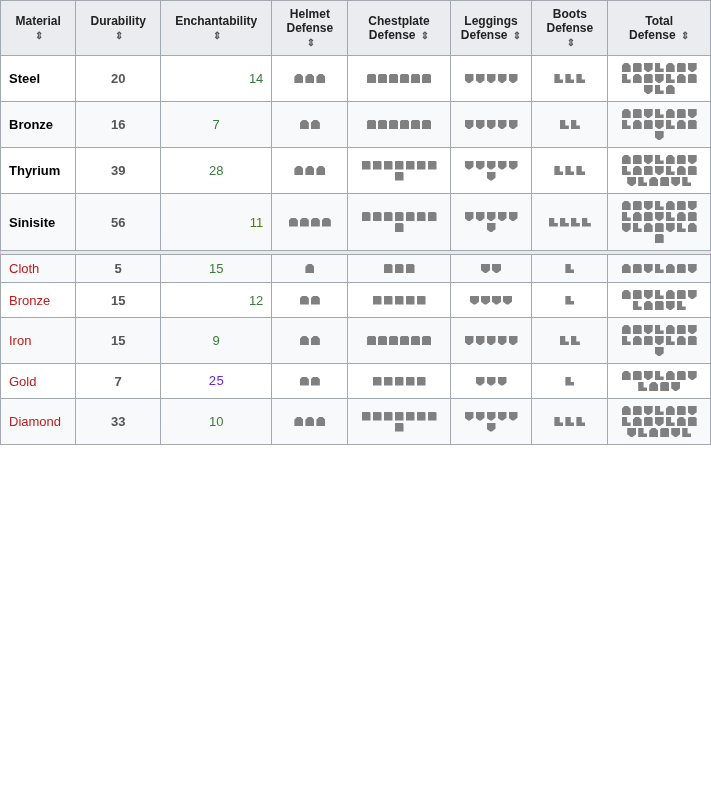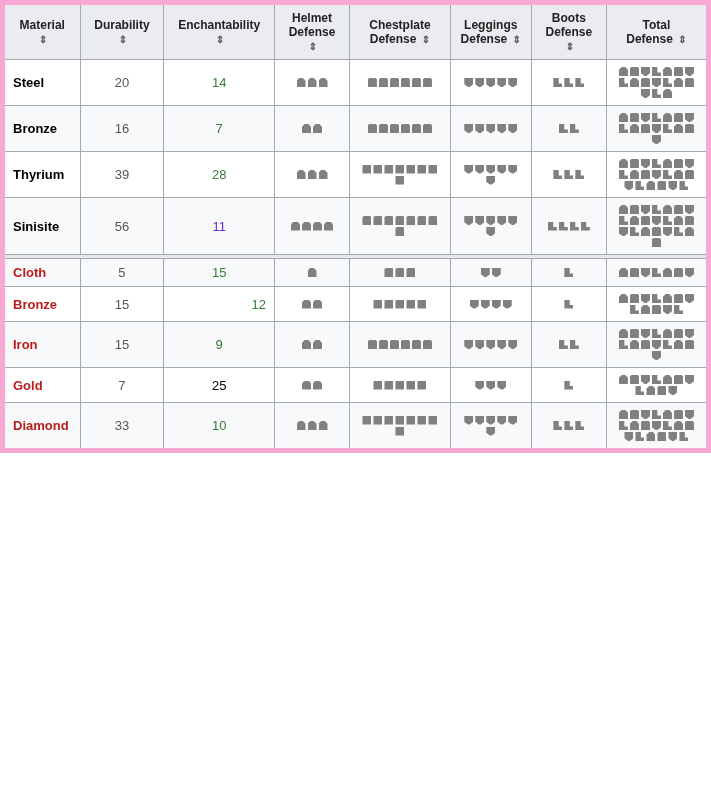--- a/index.html
+++ b/index.html
@@ -8,21 +8,21 @@
       font-size: 13px;
       background: #fff;
     }
     .table-wrapper {
       width: 711px;
       overflow-x: auto;
     }
     table {
       width: 100%;
       border-collapse: collapse;
-      border: 5px solid #f9a8d4;
+      border: 1px solid #f9a8d4;
     }
     th, td {
       border: 1px solid #a2a9b1;
       padding: 6px 8px;
       text-align: center;
       vertical-align: middle;
     }
     th {
       background-color: #eaecf0;
       font-weight: bold;
@@ -36,29 +36,30 @@
       margin-left: 2px;
     }
     tr:nth-child(even) td {
       background-color: #f8f9fa;
     }
     tr:nth-child(odd) td {
       background-color: #fff;
     }
     td.material-cell {
       text-align: left;
-      font-weight: bold;
+      font-weight: normal;
       margin-left: 36px;
     }
     td.material-cell a {
       color: #b91c1c;
       text-decoration: none;
     }
     td.num-cell {
       color: #555;
+      font-weight: bold;
     }
     td.enchant-cell {
       color: #3a7a3a;
     }
     .armor-row {
       display: flex;
       flex-wrap: wrap;
       justify-content: center;
       max-width: 90px;
       margin: auto;
@@ -134,21 +135,21 @@
         </th>
         <th>
           Total<br>Defense <span class="sort-arrows">⇕</span>
         </th>
       </tr>
     </thead>
     <tbody id="table-body">
     <tr class="row-steel">
           <td class="material-cell"><strong>Steel</strong></td>
           <td class="num-cell">20</td>
-          <td class="enchant-cell" style="color: rgb(58, 122, 58);">14</td>
+          <td class="enchant-cell" style="color: rgb(58, 122, 58); text-align: right;">14</td>
           <td>
             <div class="armor-row">
               <span class="pip pip-helm"></span>
               <span class="pip pip-helm"></span>
               <span class="pip pip-helm"></span>
             </div>
           </td>
           <td>
             <div class="armor-row">
               <span class="pip pip-chest"></span>
@@ -313,21 +314,21 @@
               <span class="pip pip-helm"></span>
               <span class="pip pip-chest"></span>
               <span class="pip pip-leg"></span>
               <span class="pip pip-boot"></span>
             </div>
           </td>
         </tr>
         <tr class="row-sinisite">
           <td class="material-cell"><strong>Sinisite</strong></td>
           <td class="num-cell">56</td>
-          <td class="enchant-cell" style="color: #6d28d9;">11</td>
+          <td class="enchant-cell" style="color: #4d7c0f; text-align: right;">11</td>
           <td>
             <div class="armor-row">
               <span class="pip pip-helm"></span>
               <span class="pip pip-helm"></span>
               <span class="pip pip-helm"></span>
               <span class="pip pip-helm"></span>
             </div>
           </td>
           <td>
             <div class="armor-row">
@@ -528,21 +529,21 @@
               <span class="pip pip-boot"></span>
               <span class="pip pip-helm"></span>
               <span class="pip pip-chest"></span>
               <span class="pip pip-leg"></span>
             </div>
           </td>
         </tr>
         <tr class="row-gold">
           <td class="material-cell"><a href="#">Gold</a></td>
           <td class="num-cell">7</td>
-          <td class="enchant-cell" style="color: #000000;">25</td>
+          <td class="enchant-cell" style="color: #6d28d9; font-family: Liberation Mono, monospace;">25</td>
           <td>
             <div class="armor-row">
               <span class="pip pip-helm"></span>
               <span class="pip pip-helm"></span>
             </div>
           </td>
           <td>
             <div class="armor-row">
               <span class="pip pip-chest"></span>
               <span class="pip pip-chest"></span>

